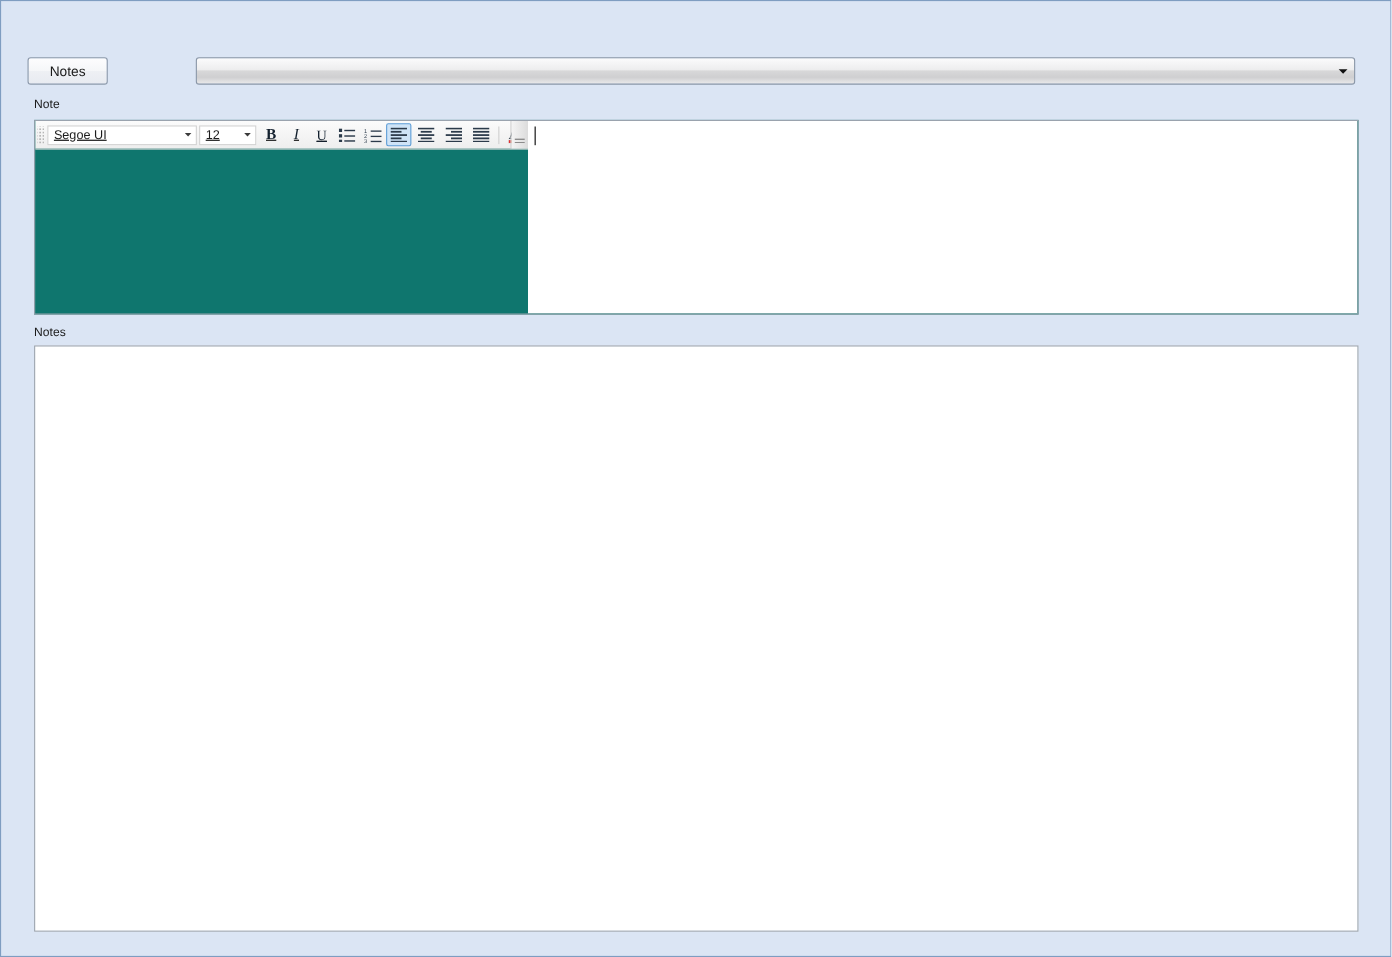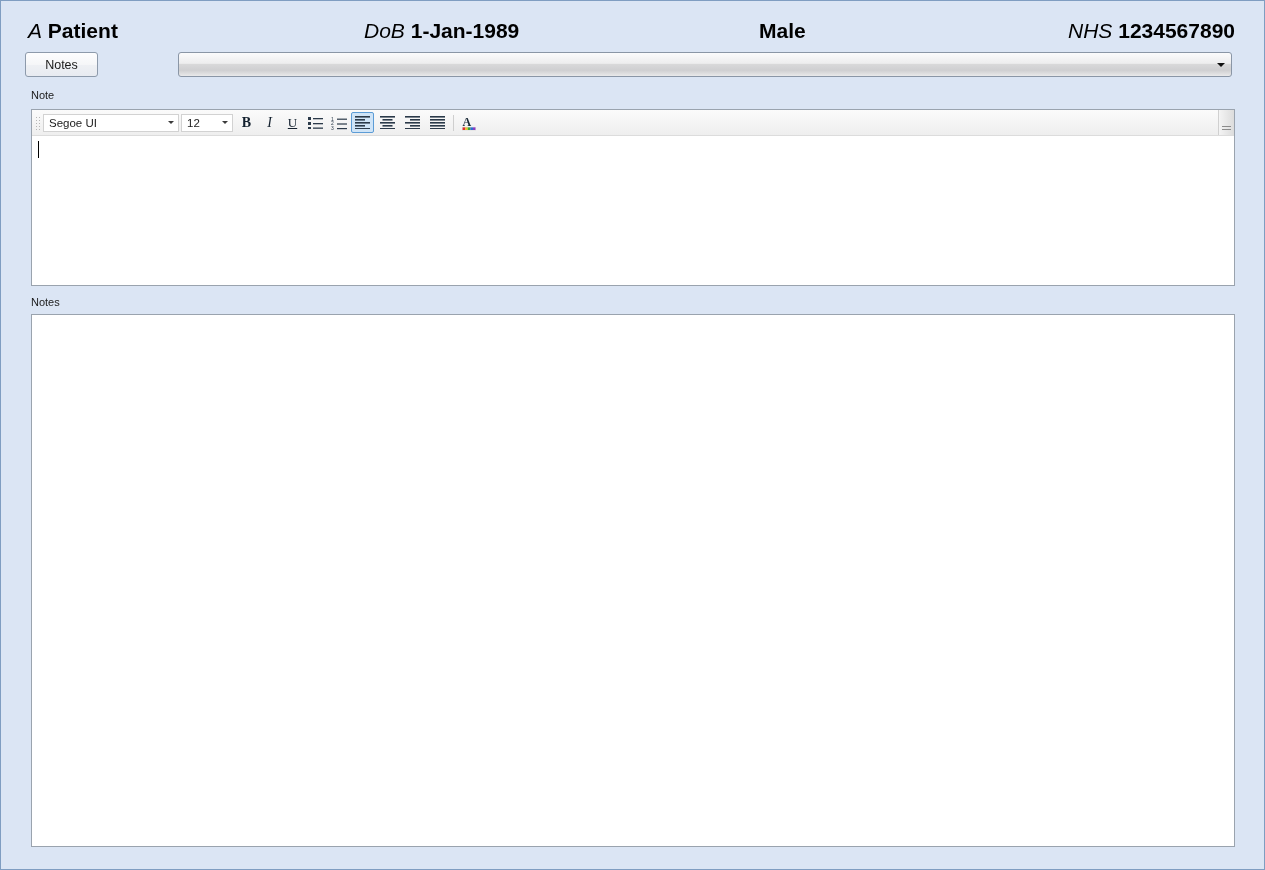--- a/index.html
+++ b/index.html
@@ -119,22 +119,23 @@
   .note-editor {
     position: absolute;
     left: 30px;
     top: 108px;
     width: 1204px;
     height: 177px;
     box-sizing: border-box;
     background: #0f766e;
     border: 1px solid #9aa3ae;
     display: flex;
-    flex-direction: column;
+    flex-direction: row;
     overflow: hidden;
+    text-decoration: underline;
   }
   .rte-toolbar {
     position: relative;
     height: 25px;
     flex: 0 0 25px;
     background: linear-gradient(to bottom,#fbfbfb 0%, #f4f4f4 55%, #eeeeee 100%);
     border-bottom: 1px solid #dcdcdc;
     display: flex;
     align-items: center;
     padding-left: 2px;
@@ -260,41 +261,20 @@
   }
 
   
   svg { display: block; }
 </style>
 </head>
 <body>
 
 <div class="app-window">
 
-  <div class="patient-header">
-
-    <div class="ph-cell ph-name">
-      <span class="ph-label">A</span>
-      <span class="ph-value">Patient</span>
-    </div>
-
-    <div class="ph-cell ph-dob">
-      <span class="ph-label">DoB</span>
-      <span class="ph-value">1-Jan-1989</span>
-    </div>
-
-    <div class="ph-cell ph-sex">
-      <span class="ph-value">Male</span>
-    </div>
-
-    <div class="ph-cell ph-nhs">
-      <span class="ph-label">NHS</span>
-      <span class="ph-value">1234567890</span>
-    </div>
-  </div>
 
   <div class="notes-button">Notes</div>
 
   <div class="note-combo">
     <div class="note-combo-text"></div>
     <div class="note-combo-arrow">
       <span class="tri-down"></span>
     </div>
   </div>
 

